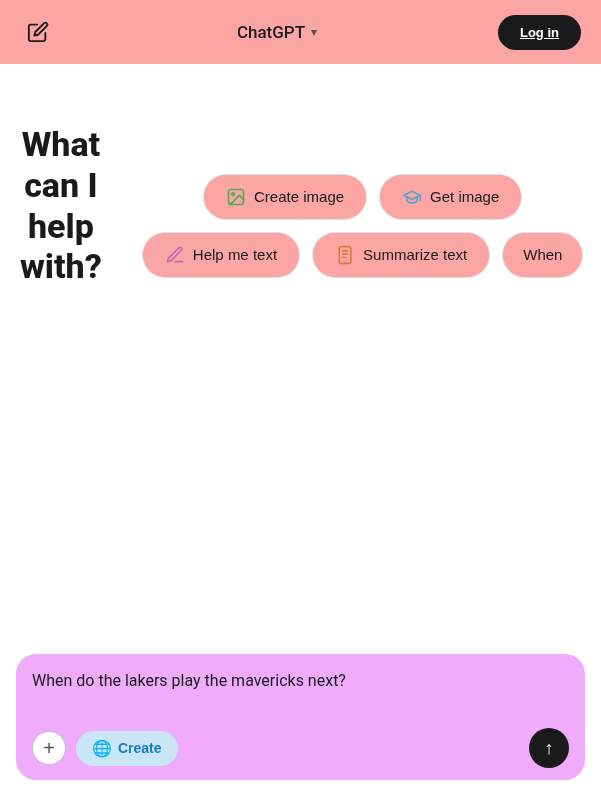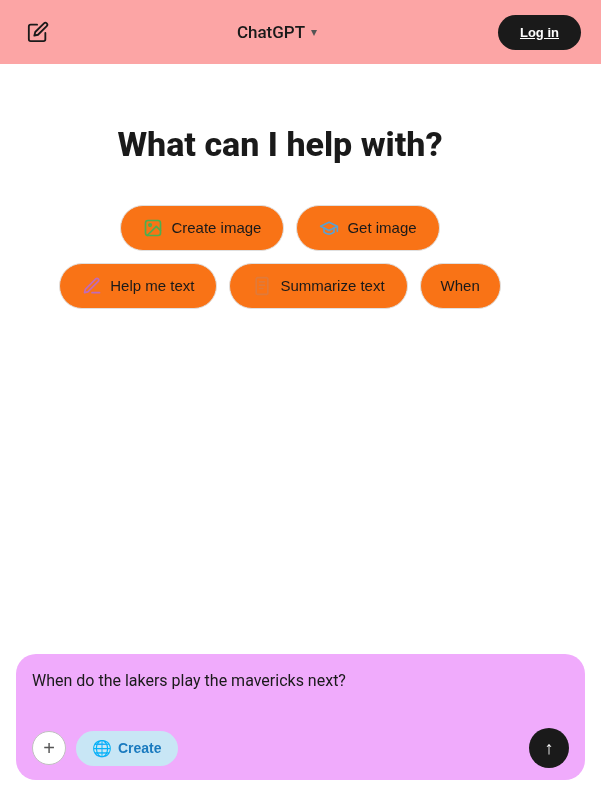--- a/index.html
+++ b/index.html
@@ -61,22 +61,24 @@
       padding: 10px 22px;
       font-size: 13px;
       font-weight: 600;
       cursor: pointer;
       text-decoration: underline;
     }
 
     
     .main-content {
       display: flex;
-      flex-direction: column;
+      flex-direction: row;
+      align-items: center;
       padding: 60px 20px 0;
+      gap: 40px;
     }
 
     .main-heading {
       font-size: 34px;
       font-weight: 800;
       color: #1a1a1a;
       text-align: center;
       margin-bottom: 40px;
       line-height: 1.2;
       max-width: 520px;
@@ -98,21 +100,21 @@
       justify-content: center;
     }
 
     .action-btn {
       display: flex;
       align-items: center;
       gap: 8px;
       padding: 12px 22px;
       border: 1.5px solid #e0e0e0;
       border-radius: 999px;
-      background: #f97316;
+      background: #fca5a5;
       font-size: 15px;
       font-weight: 500;
       color: #1a1a1a;
       cursor: pointer;
       white-space: nowrap;
     }
 
     .btn-icon {
       width: 20px;
       height: 20px;

